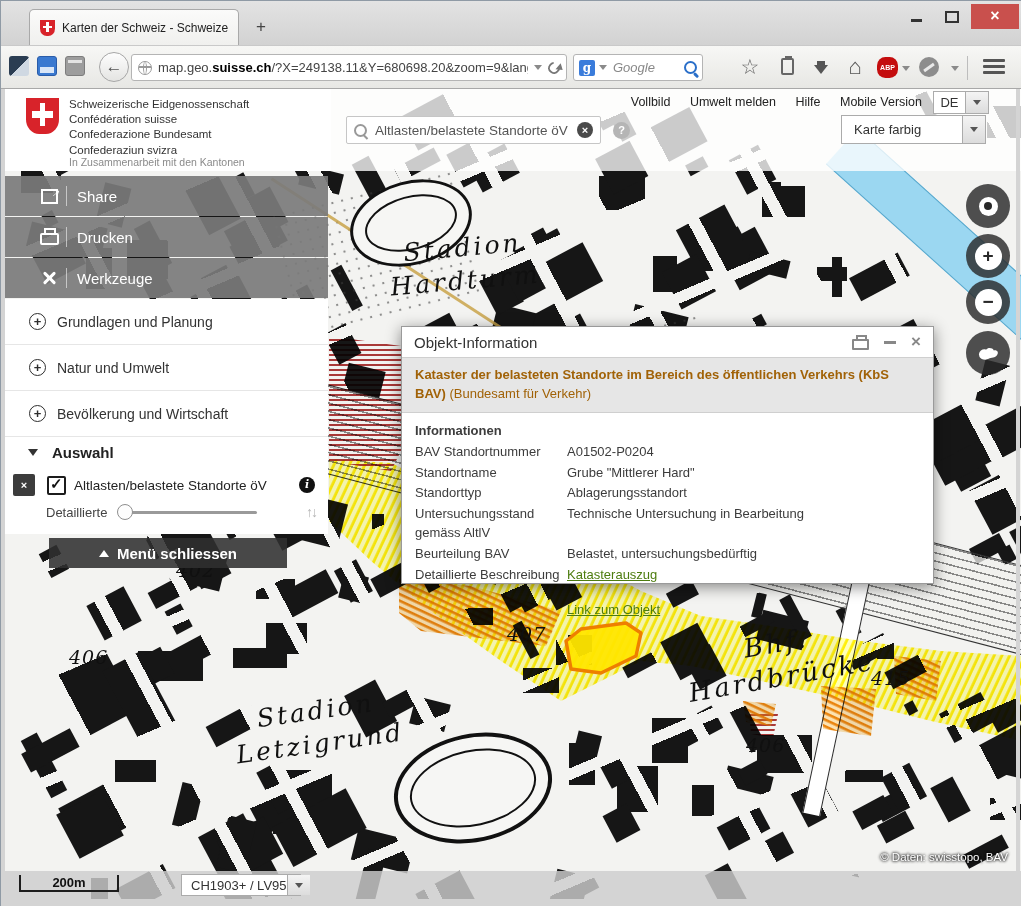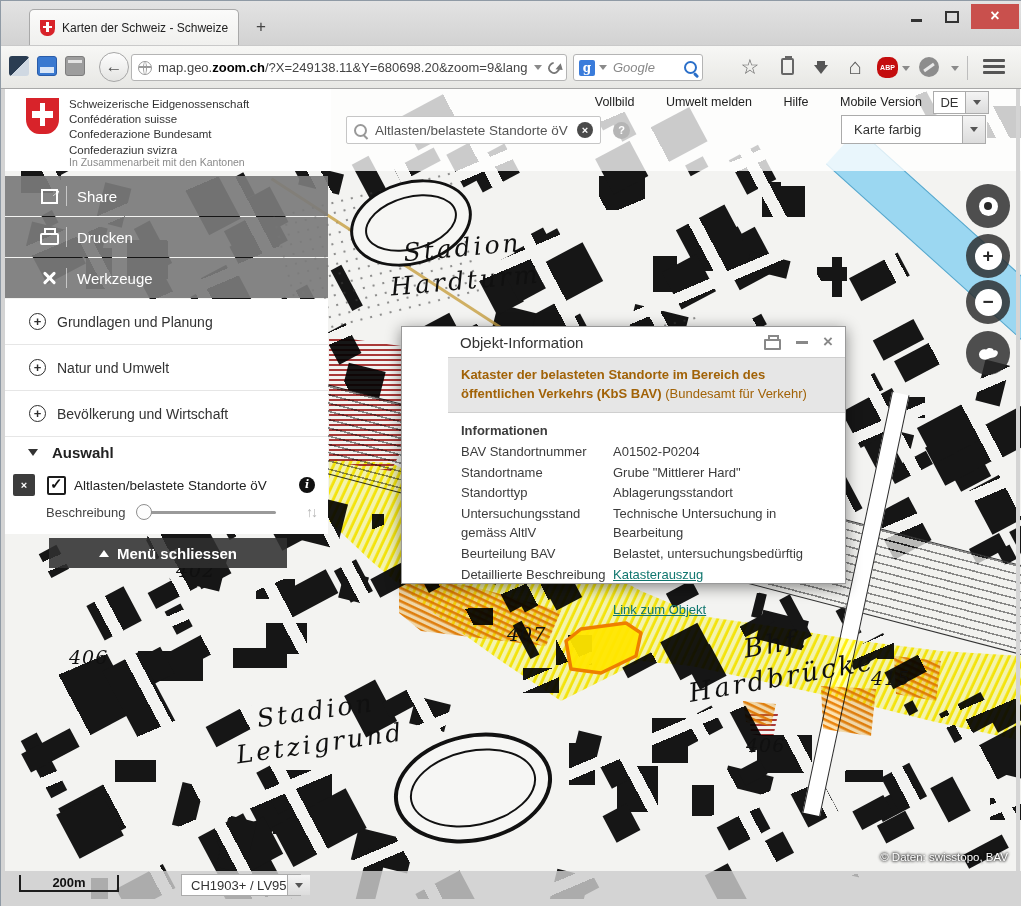--- a/index.html
+++ b/index.html
@@ -109,21 +109,21 @@
 
   
   #siteheader{position:absolute;left:0;top:0;width:1021px;height:82px;background:rgba(255,255,255,0.78);z-index:10;}
   #headerleft{position:absolute;left:0;top:0;width:330px;height:82px;background:#fff;}
   #biglogo{position:absolute;left:25px;top:9px;width:33px;height:36px;background:#d8232a;border-radius:0 0 40% 40%;}
   #biglogo:before{content:"";position:absolute;left:41%;top:14%;width:18%;height:64%;background:#fff;}
   #biglogo:after{content:"";position:absolute;top:37%;left:18%;height:18%;width:64%;background:#fff;}
   #logotext{position:absolute;left:68px;top:8px;font-size:11.5px;color:#333;line-height:1.32;}
   #logosub{position:absolute;left:68px;top:67px;font-size:10.5px;color:#8a8a8a;}
   #toplinks{position:absolute;right:100px;top:6px;font-size:12.5px;color:#222;}
-  #toplinks span{margin-left:28px;}
+  #toplinks span{margin-left:16px;}
   .selectbox{position:absolute;background:#fff;border:1px solid #ababab;box-sizing:border-box;display:flex;align-items:center;}
   .selarrow{width:22px;align-self:stretch;border-left:1px solid #ababab;background:linear-gradient(#f4f4f4,#dcdcdc);
     display:flex;align-items:center;justify-content:center;flex:0 0 auto;}
   .selarrow i{width:0;height:0;border-left:4px solid transparent;border-right:4px solid transparent;border-top:5px solid #555;}
   #langsel{right:33px;top:2px;width:56px;height:23px;font-size:13px;color:#333;}
   #langsel .v{flex:1;text-align:center;}
   #mapstylesel{left:840px;top:26px;width:145px;height:29px;font-size:13px;color:#333;}
   #mapstylesel .v{flex:1;padding-left:12px;}
   #searchwrap{position:absolute;left:345px;top:27px;width:255px;height:28px;background:#fff;border:1px solid #c6c6c6;
     border-radius:2px;box-sizing:border-box;display:flex;align-items:center;padding:0 7px;gap:6px;}
@@ -179,38 +179,38 @@
   
   .mapctl{position:absolute;left:965px;width:44px;height:44px;border-radius:50%;background:rgba(42,42,42,0.82);z-index:11;
     display:flex;align-items:center;justify-content:center;}
   #ctl-loc{top:95px;}#ctl-zin{top:145px;}#ctl-zout{top:191px;}#ctl-ch{top:242px;}
   .locdisc{width:19px;height:19px;border-radius:50%;background:#fff;display:flex;align-items:center;justify-content:center;}
   .locdot{width:8px;height:8px;border-radius:50%;background:#282828;}
   .zdisc{width:27px;height:27px;border-radius:50%;background:#fff;color:#282828;font-size:19px;font-weight:bold;
     text-align:center;line-height:26px;}
 
   
-  #popup{position:absolute;left:400px;top:237px;width:445px;height:258px;background:#fff;border:1px solid #9a9a9a;
-    box-shadow:0 3px 14px rgba(0,0,0,.45);z-index:12;box-sizing:border-box;padding-left:46px;}
+  #popup{position:absolute;left:400px;top:237px;width:533px;height:258px;background:#fff;border:1px solid #9a9a9a;
+    box-shadow:0 3px 14px rgba(0,0,0,.45);z-index:12;box-sizing:border-box;}
   #popup-h{display:flex;align-items:center;height:30px;padding:0 12px;}
   #popup-h .t{font-size:15px;color:#333;}
   #popup-h .icons{margin-left:auto;display:flex;align-items:center;gap:15px;color:#888;}
   .pico-print{width:13px;height:7px;border:2px solid #888;border-radius:1px;position:relative;margin-top:4px;}
   .pico-print:before{content:"";position:absolute;left:2px;top:-6px;width:7px;height:3px;border:2px solid #888;border-bottom:none;}
   .pico-min{width:12px;height:3px;background:#888;}
   .pico-close{font-size:17px;font-weight:bold;line-height:16px;color:#888;}
   #popup-sub{background:#e6e6e6;border-top:1px solid #cfcfcf;border-bottom:1px solid #cfcfcf;
     padding:8px 13px;font-size:13px;color:#a16207;line-height:1.45;}
   #popup-body{padding:10px 13px;font-size:13px;color:#3c3c3c;}
   #popup-body .sec{font-weight:bold;margin-bottom:5px;}
   .prow{display:flex;line-height:1.45;margin-bottom:2px;}
   .prow .pl{flex:0 0 152px;}
   .prow .pv{flex:1;}
   .prow.gap{margin-top:16px;}
-  a.plink{color:#0f766e;text-decoration:underline;}
+  a.plink{color:#4d7c0f;text-decoration:underline;}
 
   
   #bottombar{position:absolute;left:0;top:782px;width:1021px;height:28px;background:rgba(205,205,205,0.82);z-index:25;}
   #scalebar{position:absolute;left:18px;top:4px;width:100px;height:17px;border-left:2px solid #1d1d1d;
     border-right:2px solid #1d1d1d;border-bottom:2px solid #1d1d1d;text-align:center;
     font-size:13px;font-weight:bold;color:#111;line-height:15px;box-sizing:border-box;}
   #projsel{left:180px;top:3px;width:120px;height:22px;font-size:13px;color:#333;z-index:26;}
   #projsel .v{flex:1;padding-left:9px;white-space:nowrap;}
   #footlinks{position:absolute;right:15px;top:6px;font-size:12.5px;color:#2b2b2b;}
   #footlinks span{margin-left:20px;}
@@ -237,21 +237,21 @@
     <div id="btn-close" class="winbtn">×</div>
   </div>
 
   <div id="toolbar">
     <div id="pin1" class="pinicon"></div>
     <div id="pin2" class="pinicon"></div>
     <div id="pin3" class="pinicon"></div>
     <div id="backbtn">←</div>
     <div id="urlbar">
       <span class="globe"></span>
-      <span id="urltext"><span>map.geo.</span><b>zoom.ch</b><span>/?X=249138.11&amp;Y=680698.20&amp;zoom=9&amp;lang=de&amp;t</span></span>
+      <span id="urltext"><span>map.geo.</span><b>suisse.ch</b><span>/?X=249138.11&amp;Y=680698.20&amp;zoom=9&amp;lang=de&amp;t</span></span>
       <span class="dd-tri"></span>
       <span class="reload"></span>
     </div>
     <div id="gsearch">
       <span class="gicon">g</span>
       <span class="dd-tri"></span>
       <input placeholder="Google" style="">
       <span class="mag"></span>
     </div>
     <div id="ico-star" class="tbico">☆</div>
@@ -648,21 +648,21 @@
         <span class="tri-d"></span>
         <b>Auswahl</b>
       </div>
       <div class="layerrow">
         <span class="removebtn">×</span>
         <span class="cbx"></span>
         <span class="lbl">Altlasten/belastete Standorte öV</span>
         <span class="infobtn">i</span>
       </div>
       <div class="transrow">
-        <span>Beschreibung</span>
+        <span>Detaillierte</span>
         <span class="slider">
           <span class="knob"></span>
         </span>
         <span class="updown"><span>↑</span><span>↓</span></span>
       </div>
     </div>
 
     <div id="menuclose">
       <span class="tri-u"></span>
       <span>Menü schliessen</span>

